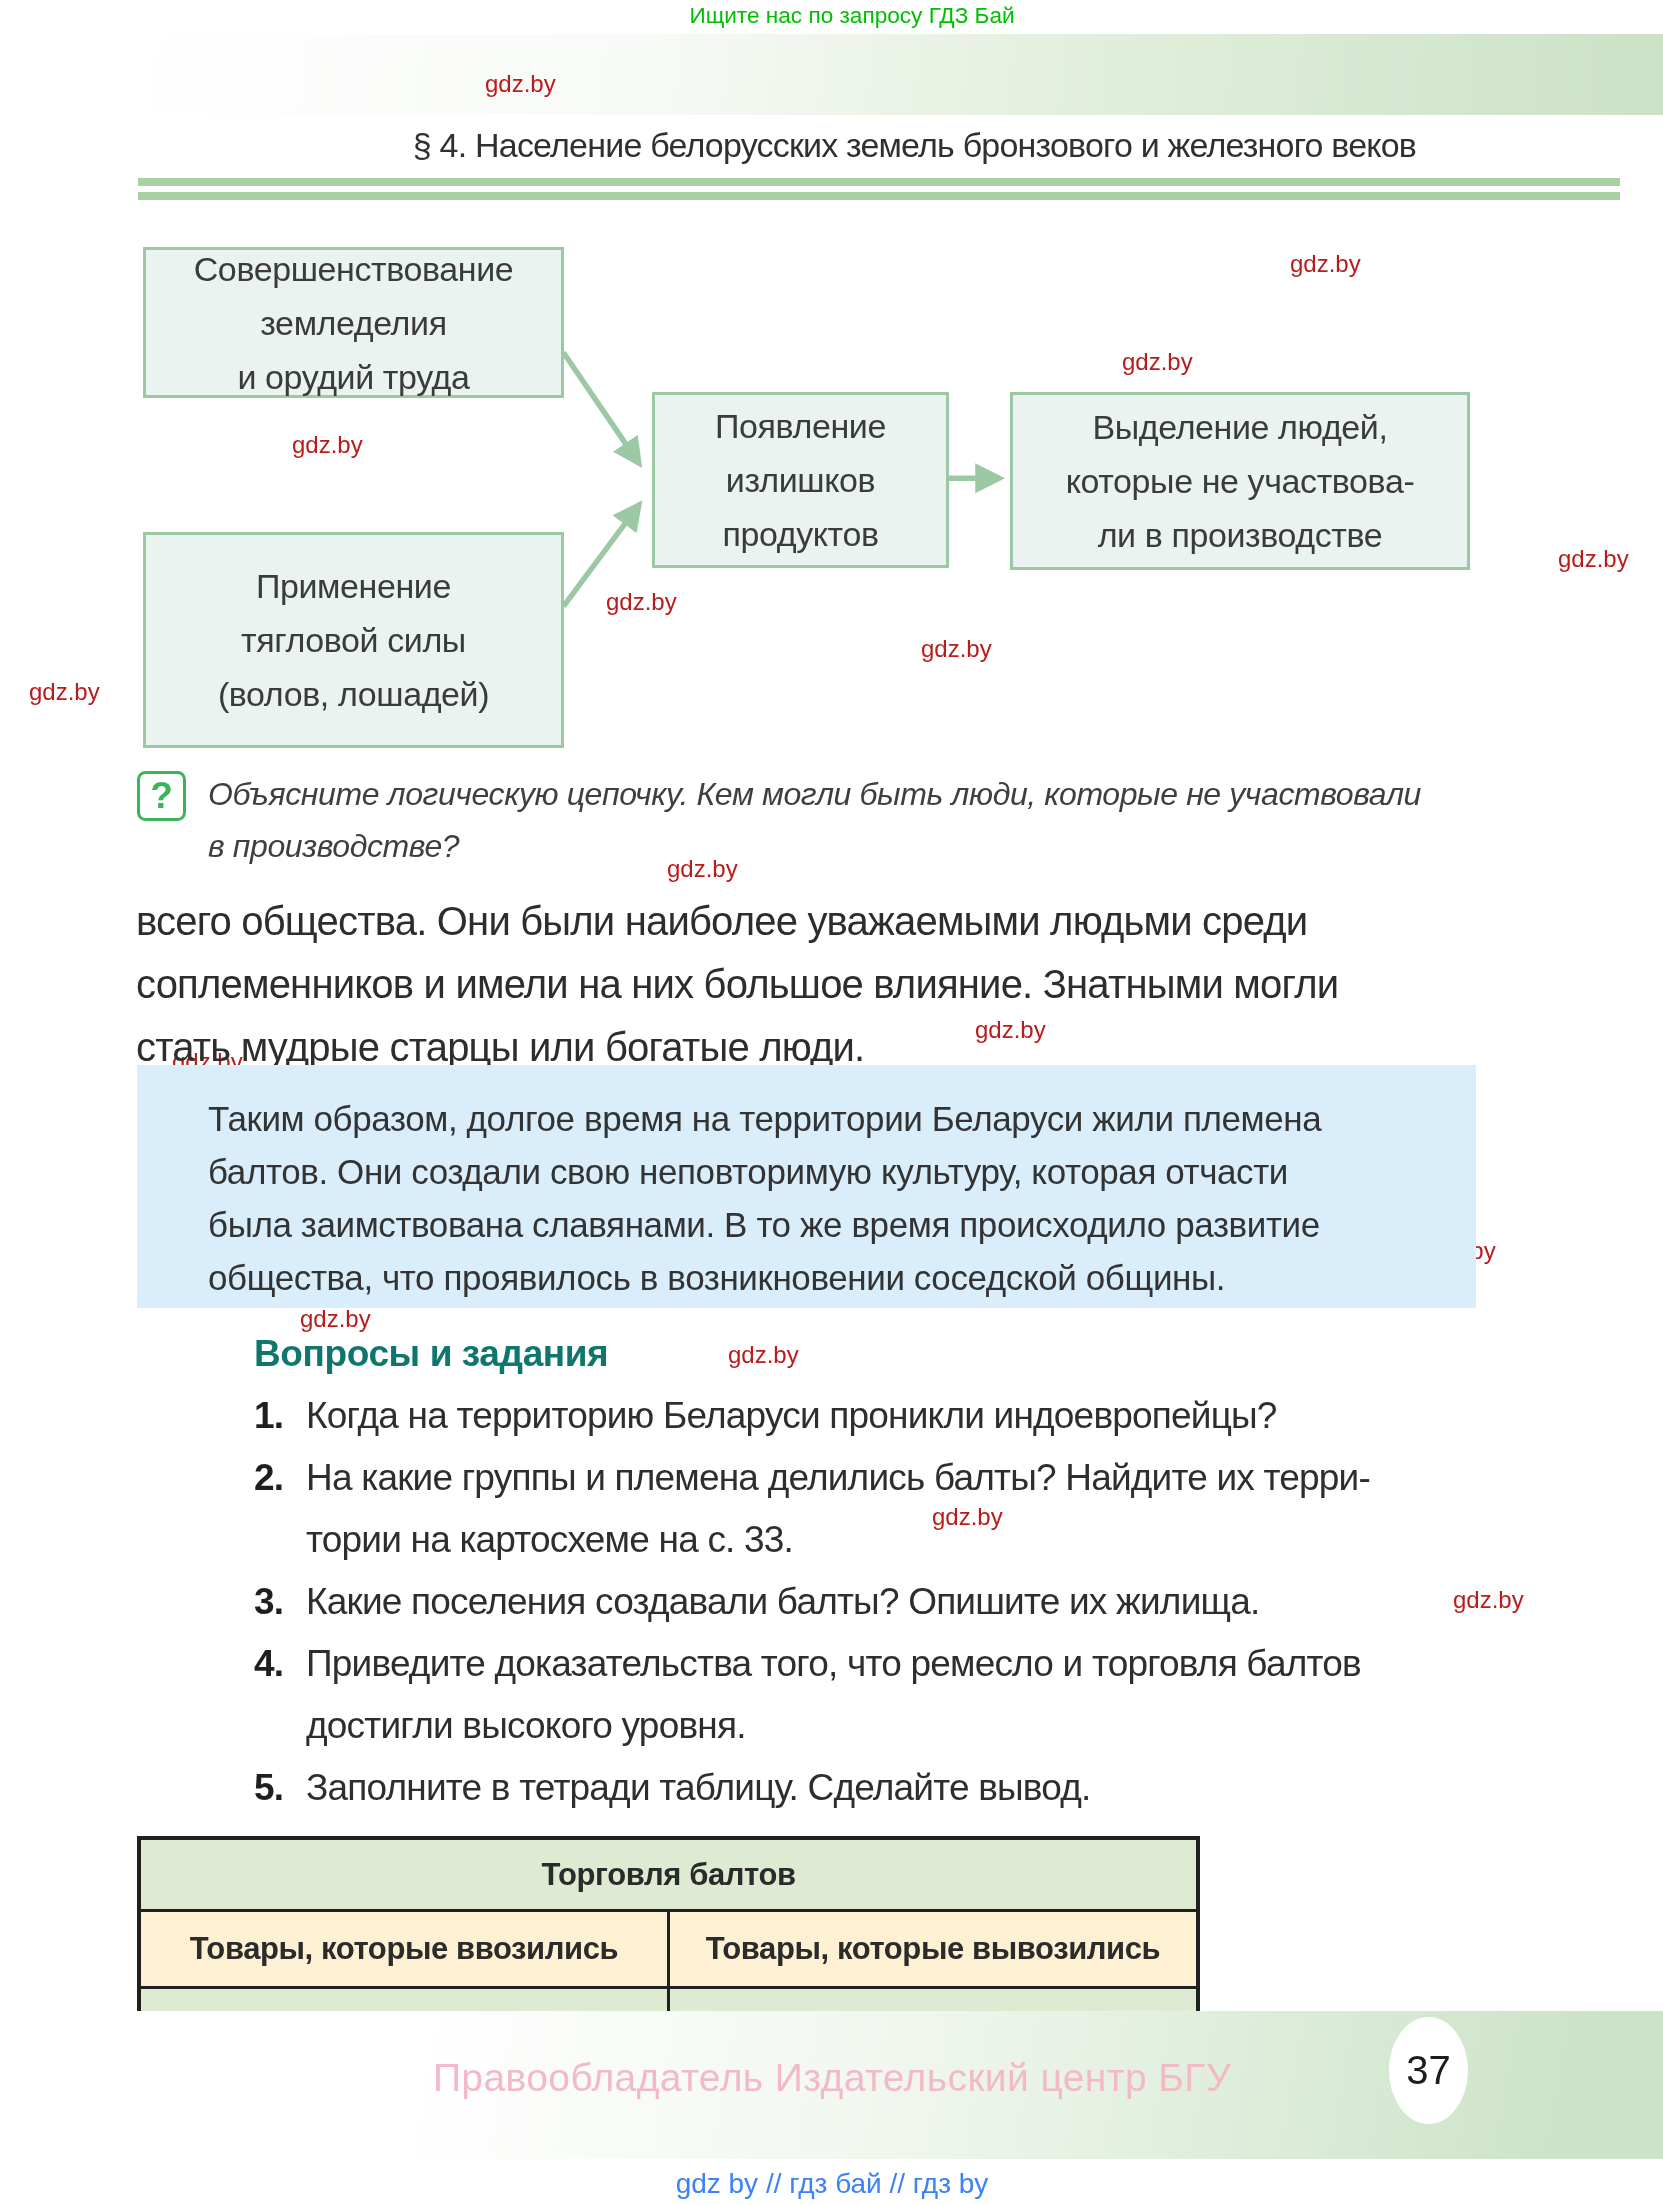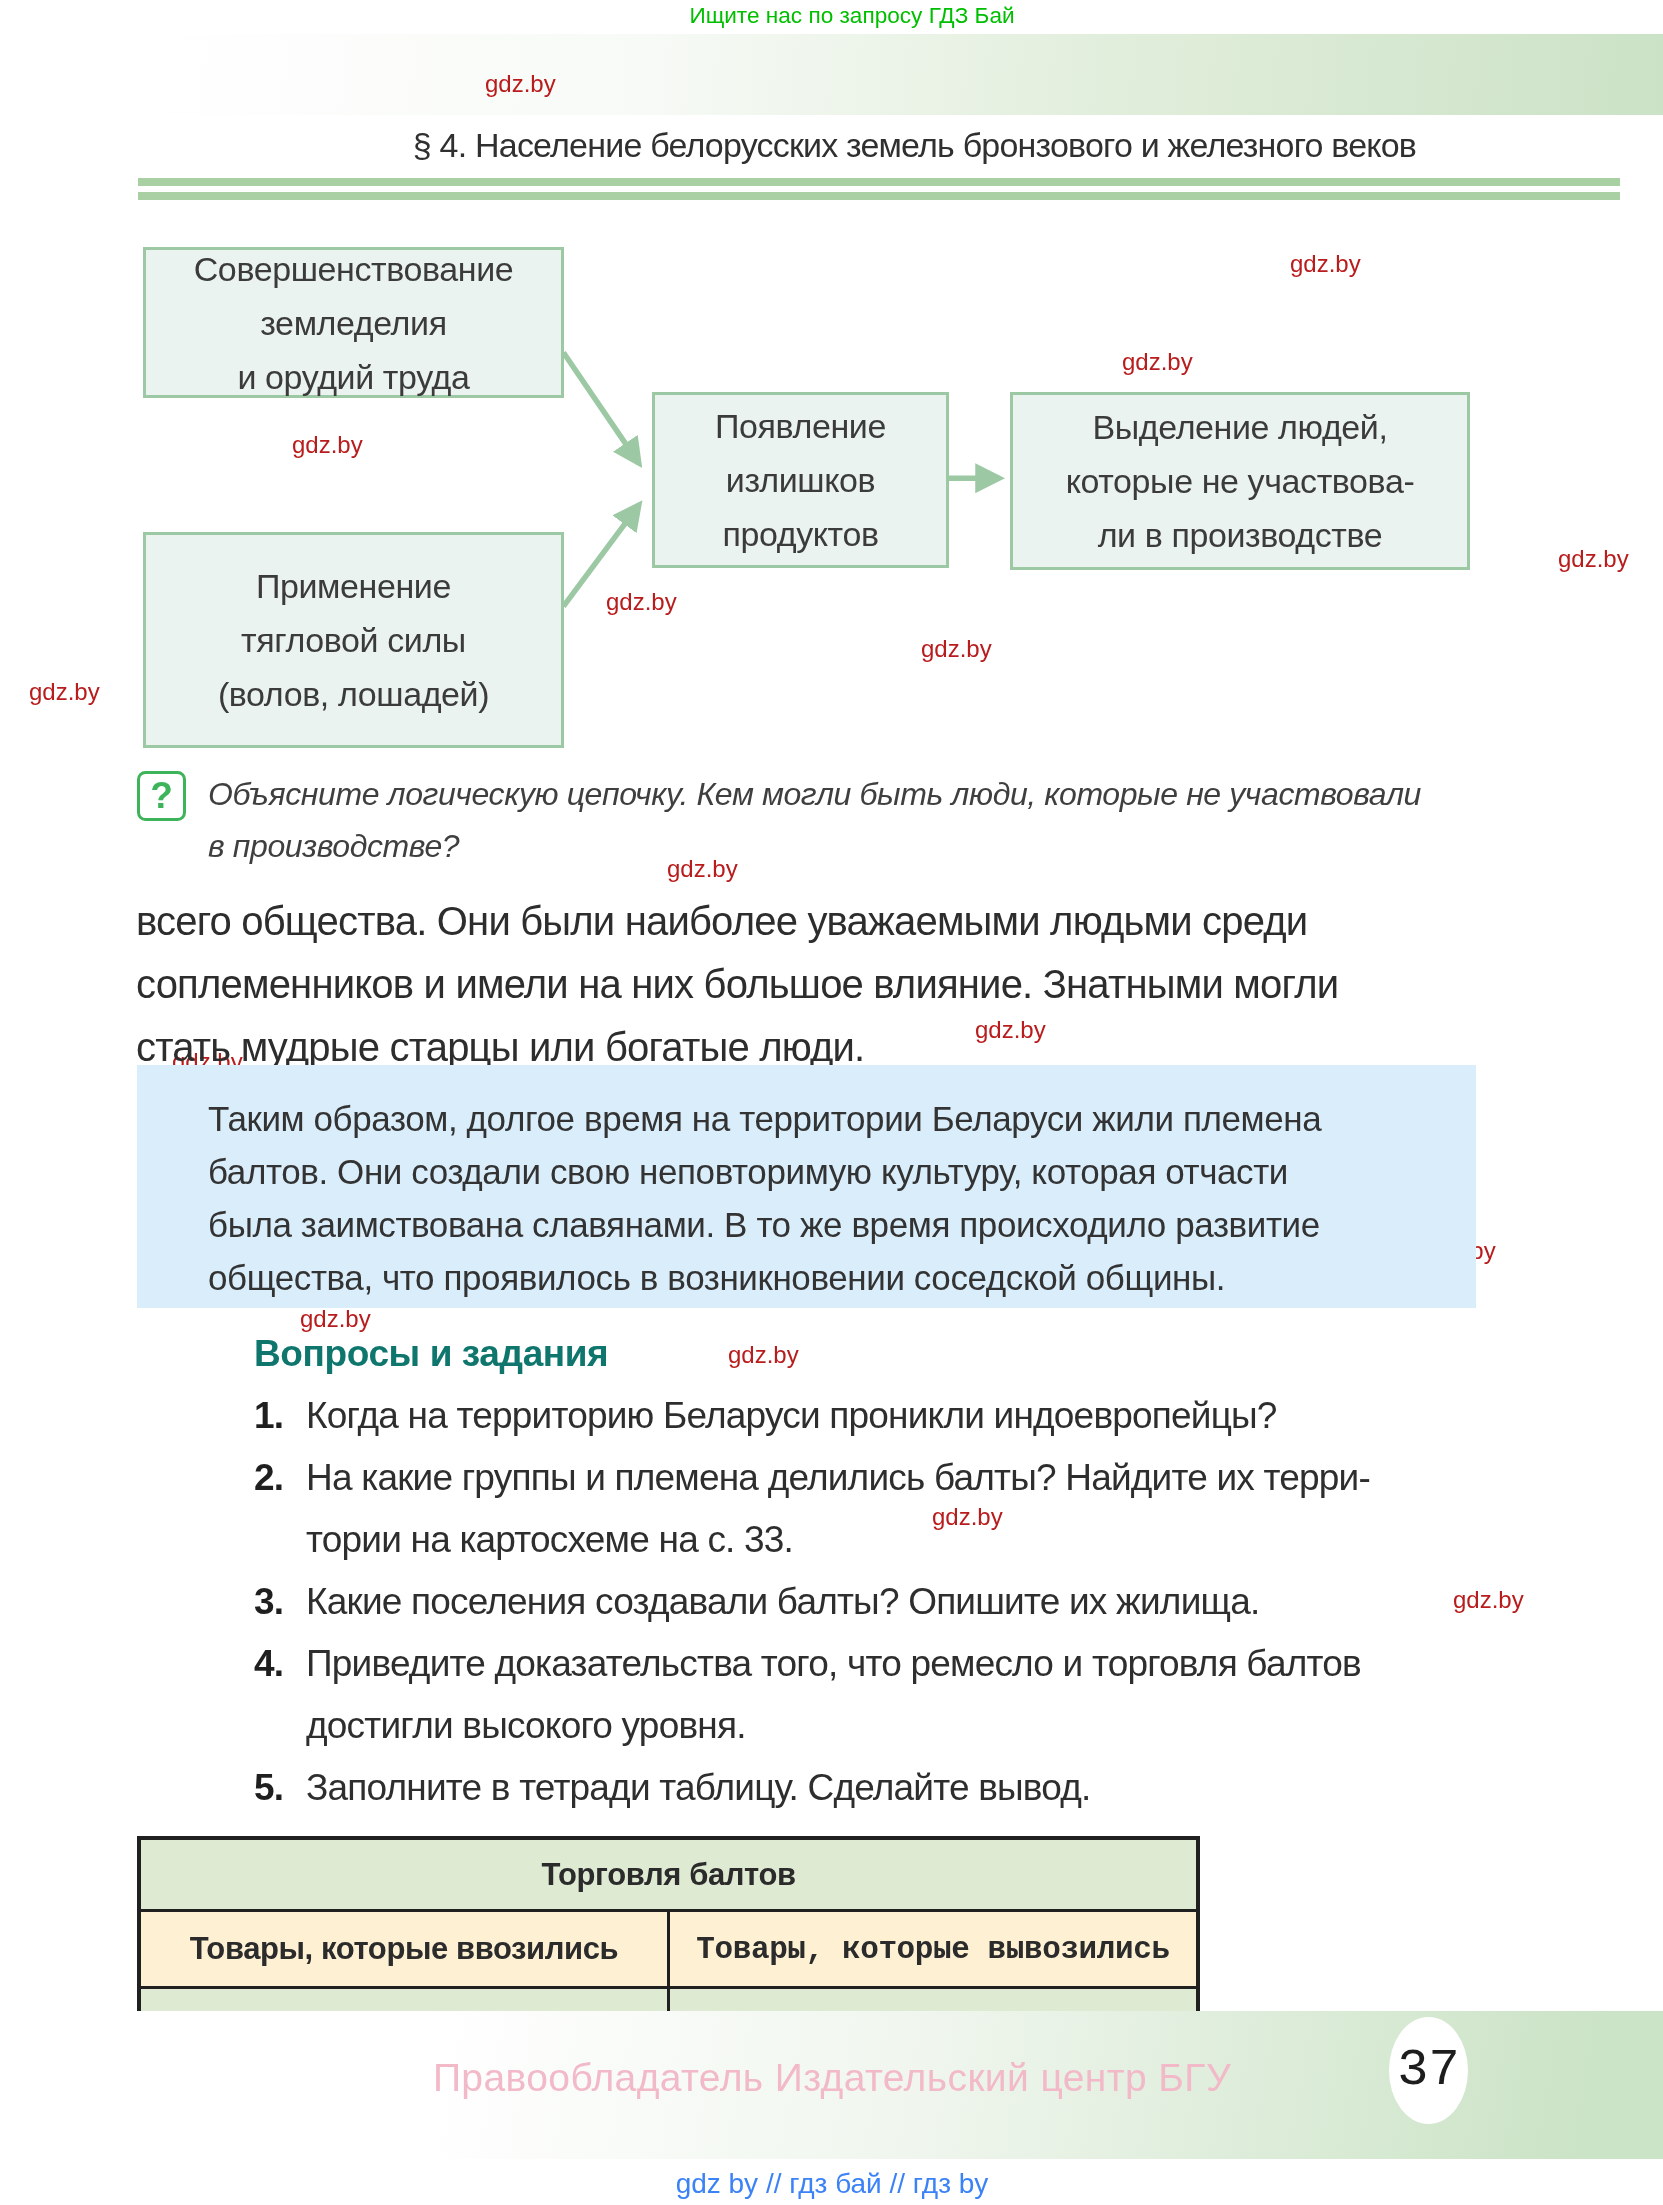--- a/index.html
+++ b/index.html
@@ -43,32 +43,32 @@
   .q-text{white-space:pre-line;}
   
   .trade-table{position:absolute;left:137px;top:1836px;width:1063px;box-sizing:border-box;
     border:4.2px solid #202020;}
   .tt-title{height:69px;background:#dfead3;border-bottom:3.4px solid #202020;
     display:flex;align-items:center;justify-content:center;
     font-weight:bold;font-size:31px;color:#2b2b2b;letter-spacing:-0.4px;}
   .tt-heads{display:flex;height:74px;background:#fdf0d3;border-bottom:3.4px solid #202020;}
   .tt-head{flex:1;display:flex;align-items:center;justify-content:center;
     font-weight:bold;font-size:31px;color:#2b2b2b;letter-spacing:-0.4px;}
-  .tt-head + .tt-head{border-left:3.4px solid #202020;font-family:Liberation Mono, monospace;}
+  .tt-head + .tt-head{border-left:3.4px solid #202020;}
   .tt-body{display:flex;height:77px;background:#dfead3;}
   .tt-cell{flex:1;position:relative;}
   .tt-cell + .tt-cell{border-left:3.4px solid #202020;}
   
   .band-bottom{position:absolute;left:0;top:2011px;width:1664px;height:148px;
     background:linear-gradient(100deg,#ffffff 25%,#f0f6ee 55%,#cbe3c6 95%);}
   .copyright{position:absolute;left:0;top:2056px;width:1664px;text-align:center;
     font-size:39px;color:#f2b9c8;letter-spacing:0.4px;}
   .page-num{position:absolute;left:1389px;top:2017px;width:79px;height:107px;background:#ffffff;
     border-radius:50%;display:flex;align-items:center;justify-content:center;
-    font-family:Liberation Mono, monospace;font-size:52px;color:#1d1d1d;}
+    font-family:Liberation Sans, sans-serif;font-size:40px;color:#1d1d1d;}
   .footer-links{position:absolute;left:0;top:2168px;width:1664px;text-align:center;
     font-size:28px;color:#3b82f6;}
 </style>
 </head>
 <body>
 
 <div class="page">
 
   <div class="promo">Ищите нас по запросу ГДЗ Бай</div>
   <div class="band-top"></div>

